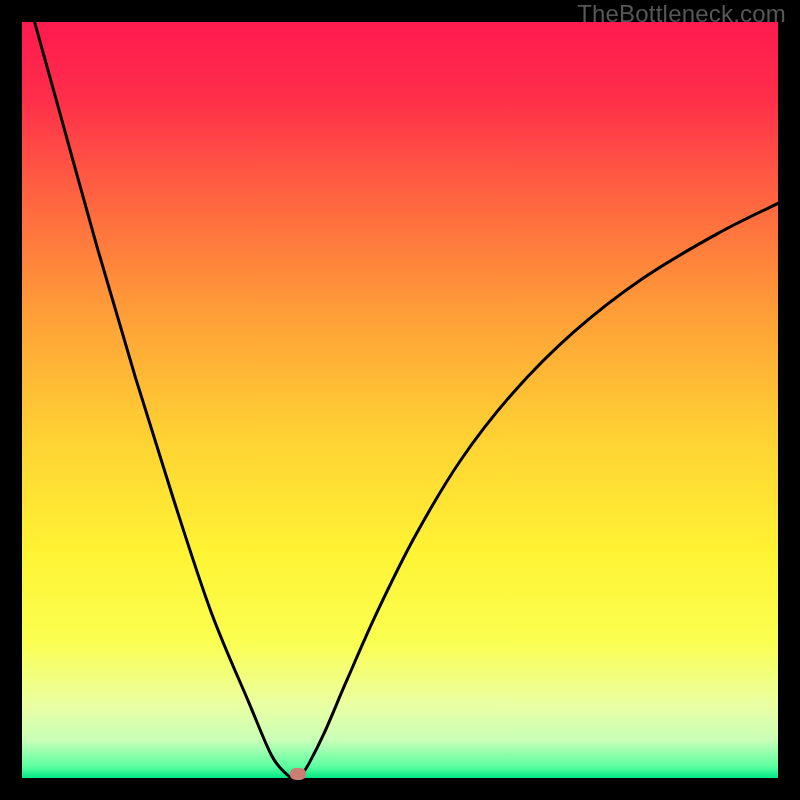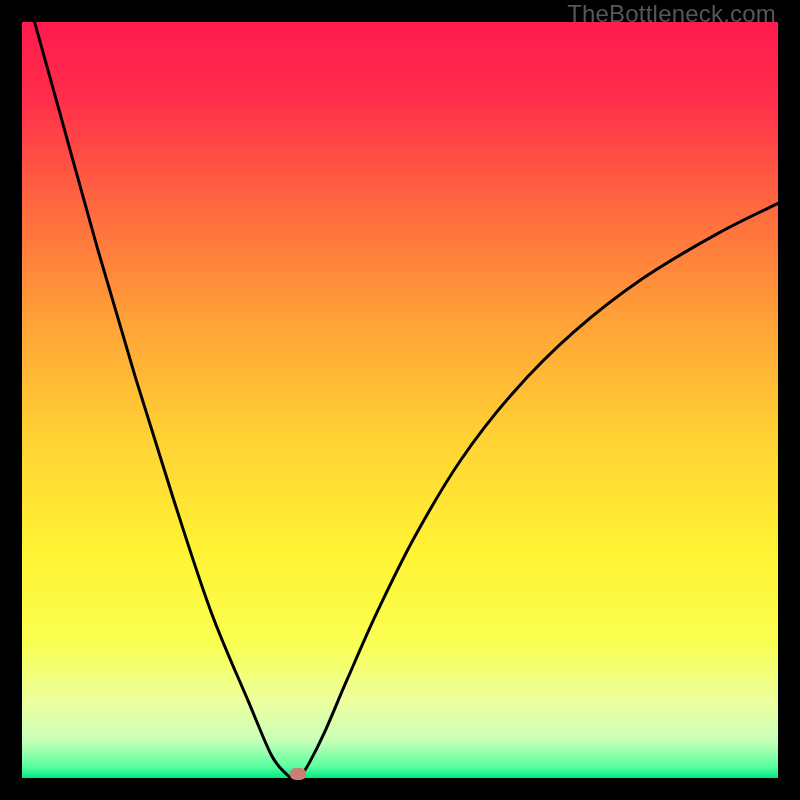--- a/index.html
+++ b/index.html
@@ -22,21 +22,21 @@
   .gradient {
     position: absolute;
     left: 0;
     top: 0;
     width: 756px;
     height: 756px;
   }
   .watermark {
     position: absolute;
     top: 0px;
-    right: 24px;
+    right: 14px;
     color: #575757;
     font-size: 24px;
     font-weight: 500;
     letter-spacing: 0.2px;
   }
   svg.curve {
     position: absolute;
     left: 0;
     top: 0;
     width: 756px;

